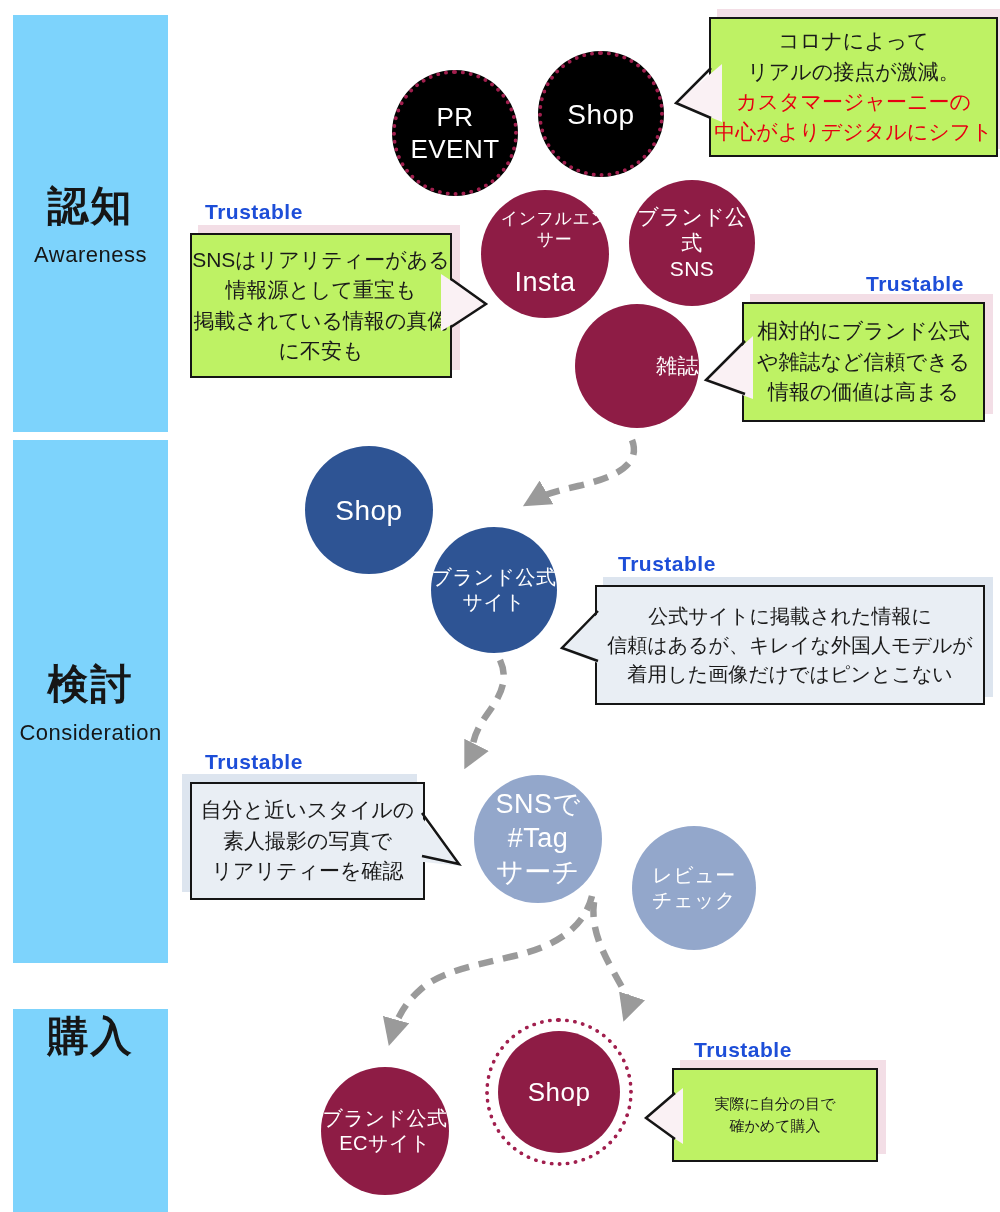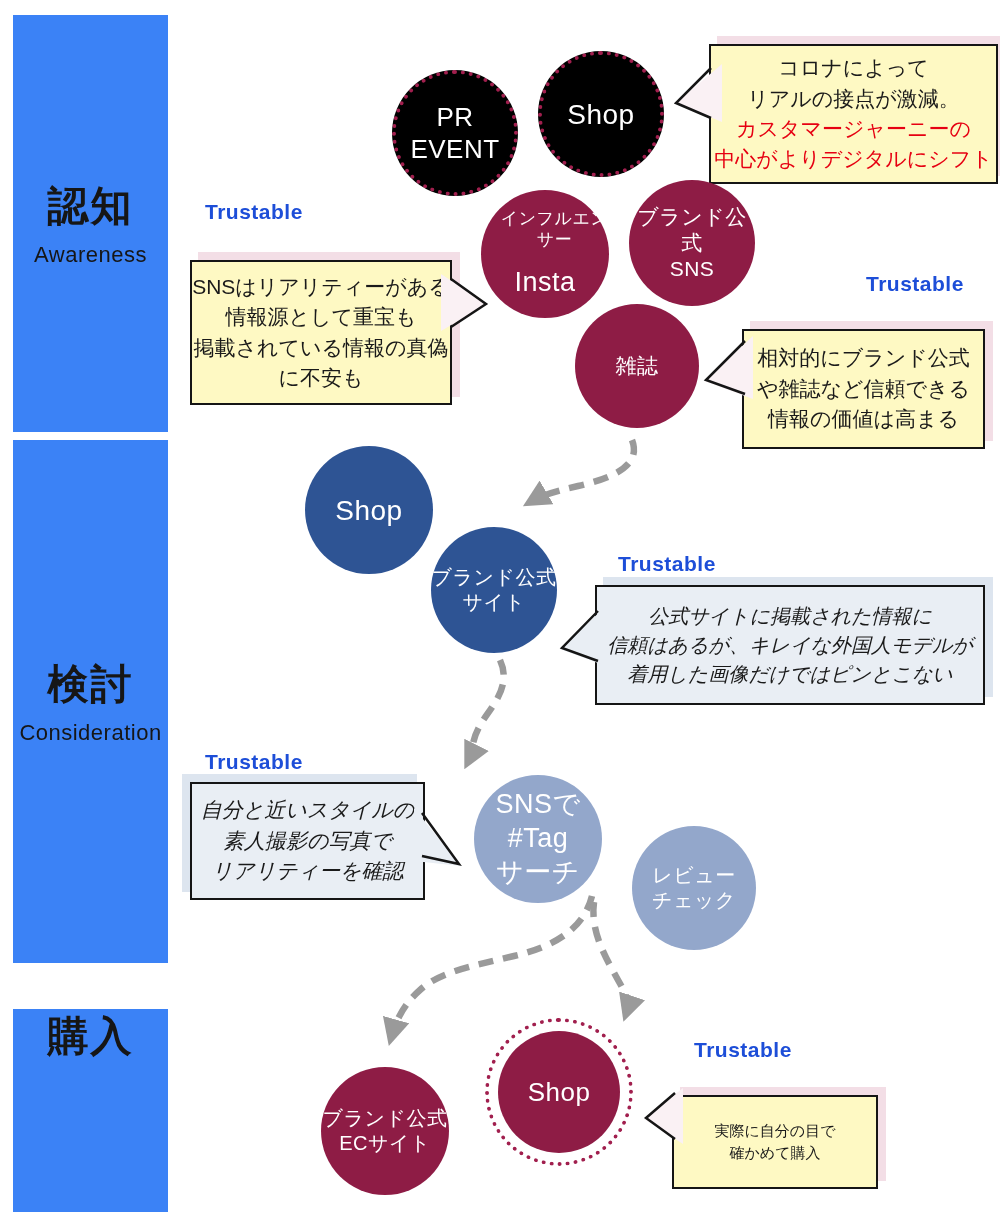--- a/index.html
+++ b/index.html
@@ -1,21 +1,21 @@
 <!DOCTYPE html>
 <html><head>
 <meta charset="utf-8">
 <style>
   * { margin:0; padding:0; box-sizing:border-box; }
   html,body { background:#ffffff; }
   body { font-family:"Liberation Sans","DejaVu Sans",sans-serif; }
   #canvas { position:relative; width:1000px; height:1212px; background:#fff; overflow:hidden; }
 
   
-  .stage { position:absolute; left:13px; width:155px; background:#3b82f6;
+  .stage { position:absolute; left:13px; width:155px; background:#7dd3fc;
            display:flex; flex-direction:column; align-items:center; justify-content:center; }
   .stage .jp { font-size:41px; font-weight:bold; color:#161616; letter-spacing:2px; }
   .stage .en { font-size:22px; color:#161616; margin-top:8px; letter-spacing:.5px; }
   .s1 { top:15px;  height:417px; }
   .s2 { top:440px; height:523px;align-items:center; }
   .s3 { top:1009px; height:280px;justify-content:space-between; }
 
   
   .circle { position:absolute; border-radius:50%; display:flex; flex-direction:column;
             align-items:center; justify-content:center; text-align:center; color:#fff;
@@ -24,37 +24,37 @@
   .pinkdot   { background:#000000; border:4px dotted #a11f4e; }
   .navy      { background:#2e5494; }
   .lightblue { background:#93a7cb; }
 
   .c1  { left:392px; top:70px;  width:126px; height:126px; font-size:26px; }
   .c2  { left:538px; top:51px;  width:126px; height:126px; font-size:28px; }
   .c3  { left:481px; top:190px; width:128px; height:128px; }
   .c3 .l1 { font-size:17px;margin-left:19px; }
   .c3 .l2 { font-size:27px; margin-top:16px; }
   .c4  { left:629px; top:180px; width:126px; height:126px; font-size:21px; }
-  .c5  { left:575px; top:304px; width:124px; height:124px; font-size:21px; }
+  .c5  { left:575px; top:304px; width:124px; height:124px; font-size:21px;align-items:flex-end; }
   .c6  { left:305px; top:446px; width:128px; height:128px; font-size:28px; }
   .c7  { left:431px; top:527px; width:126px; height:126px; font-size:20px; }
   .c8  { left:474px; top:775px; width:128px; height:128px; font-size:27px; }
   .c9  { left:632px; top:826px; width:124px; height:124px; font-size:20px; }
   .c10 { left:321px; top:1067px; width:128px; height:128px; font-size:20px; }
   .ring { position:absolute; left:485px; top:1018px; width:148px; height:148px;
           border:4px dotted #a11f4e; border-radius:50%;
           display:flex; align-items:center; justify-content:center; background:transparent; }
   .c11 { position:static; width:122px; height:122px; font-size:26px; }
 
   
   .bubble { position:absolute; border:2.5px solid #151515; text-align:center;
             white-space:pre-line; color:#1a1a1a; display:flex; flex-direction:column;
             align-items:center; justify-content:center; line-height:1.45; }
-  .pinkB { background:#fef9c3; box-shadow:8px -8px 0 #f3dee6;margin-top:27px; }
-  .blueB { background:#e9eef4; box-shadow:8px -8px 0 #dde5ef;font-style:italic; }
+  .pinkB { background:#bef264; box-shadow:8px -8px 0 #f3dee6; }
+  .blueB { background:#e9eef4; box-shadow:8px -8px 0 #dde5ef; }
   .shadL { box-shadow:-8px -8px 0 #dde5ef; }
   .b1 { left:709px; top:17px;  width:289px; height:140px; font-size:21px; }
   .b1 .red { color:#e60012; }
   .b2 { left:190px; top:233px; width:262px; height:145px; font-size:21px; }
   .b3 { left:742px; top:302px; width:243px; height:120px; font-size:21px; }
   .b4 { left:595px; top:585px; width:390px; height:120px; font-size:20px; }
   .b5 { left:190px; top:782px; width:235px; height:118px; font-size:21px; }
   .b6 { left:672px; top:1068px; width:206px; height:94px;  font-size:15px; }
 
   .trustable { position:absolute; font-size:21px; font-weight:bold; color:#1d4ed8; letter-spacing:.5px; }

